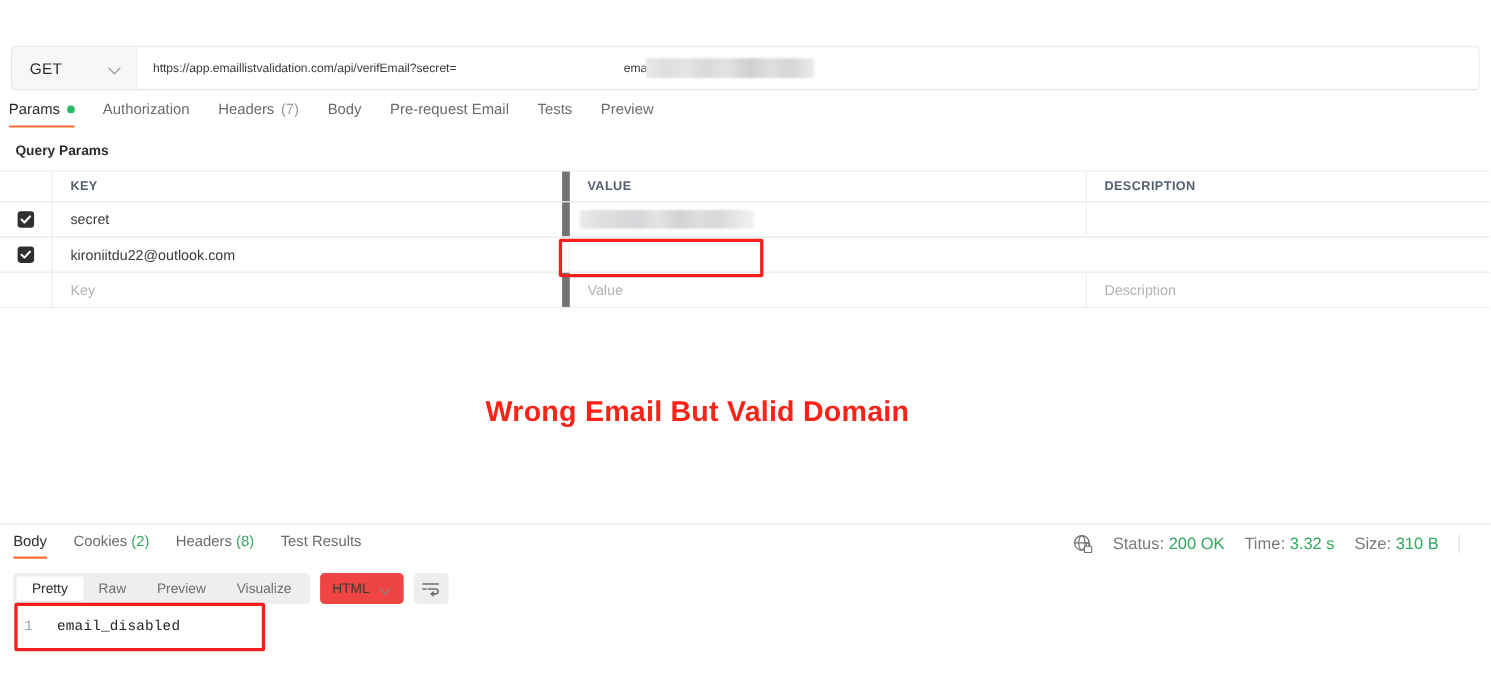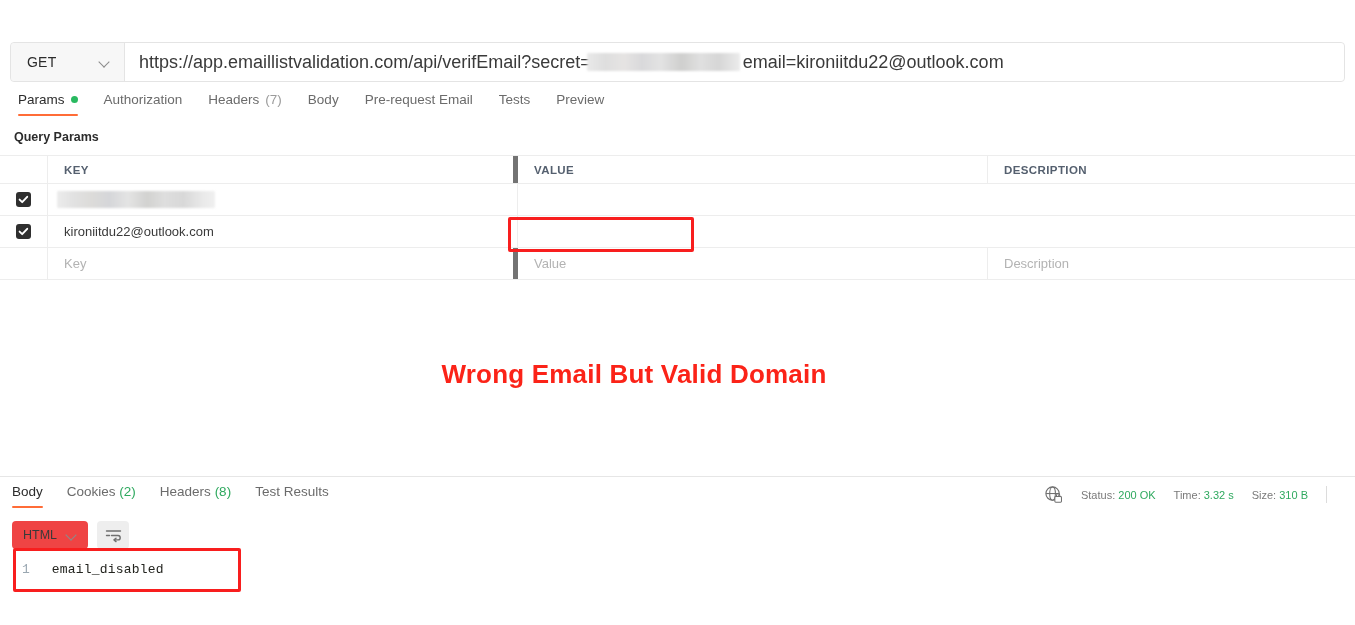--- a/index.html
+++ b/index.html
@@ -38,34 +38,34 @@
     border-right: 1.4px solid #8b8b8b; border-bottom: 1.4px solid #8b8b8b;
     transform: rotate(45deg);
   }
   .url-input-wrap {
     flex: 1; display: flex; align-items: center;
     padding: 0 14px; background: #ffffff;
     border-radius: 0 4px 4px 0;
     position: relative; overflow: hidden;
     cursor: text;
   }
-  .url-text { font-size: 18px; color: #3a3a3a; white-space: nowrap; }
+  .url-text { font-size: 11px; color: #3a3a3a; white-space: nowrap; }
   .redact-url {
     position: absolute; left: 462px; top: 10px;
     width: 153px; height: 18px;
     background: linear-gradient(90deg,#e9e9e9 0%,#dedede 12%,#e6e4e3 24%,#d9d9db 36%,#e3e3e3 48%,#cfcfce 62%,#e0e0e0 74%,#d6d6d6 86%,#ececec 100%);
     filter: blur(1.1px);
     border-radius: 1px;
   }
 
   
   .req-tabs {
     position: absolute; left: 0; top: 60px;
     width: 1355px; height: 30px;
-    display: flex; align-items: flex-start; padding-left: 18px;
+    display: flex; align-items: flex-start; padding-left: 8px;
   }
   .rtab {
     position: relative; font-size: 13.5px; color: #6b6b6b;
     padding: 0 13px 9px 13px; cursor: pointer; white-space: nowrap;
     display: flex; align-items: center; gap: 6px;
   }
   .rtab:first-child { padding-left: 0; }
   .rtab.active { color: #2c2c2c; }
   .rtab.active::after {
     content: ""; position: absolute; left: 0; right: 13px; bottom: 0;
@@ -87,21 +87,21 @@
     border-bottom: 1px solid #ededed; border-top: 1px solid #ededed;
     margin-top: -1px;
   }
   .prow.head { height: 29px; background: #fff; }
   .c-check {
     width: 48px; height: 100%;
     display: flex; align-items: center; justify-content: center;
     border-right: 1px solid #ededed;
   }
   .c-key { width: 470px; height: 100%; display: flex; align-items: center;
-           padding-left: 16px; border-right: 5px solid #737373; }
+           padding-left: 16px; border-right: 7px solid #737373; }
   .c-val { width: 470px; height: 100%; display: flex; align-items: center;
            padding-left: 16px; border-right: 1px solid #ededed; position: relative; }
   .c-desc { flex: 1; height: 100%; display: flex; align-items: center; padding-left: 16px; }
   .colhead { font-size: 11.5px; font-weight: bold; color: #55606f; letter-spacing: .4px; }
   .cell-text { font-size: 13px; color: #3a3a3a; }
   .cell-ph { font-size: 13px; color: #b3b3b3; }
   .cbx {
     width: 15px; height: 15px; border-radius: 3px; background: #2f2f2f;
     display: flex; align-items: center; justify-content: center; cursor: pointer;
   }
@@ -146,21 +146,21 @@
   .rstab.active { color: #2c2c2c; }
   .rstab.active::after {
     content:""; position:absolute; left:0; right:12px; bottom:0;
     height:2px; background:#ff6c37; border-radius:2px;
   }
   .cnt-green { color: #2fa95f; }
 
   .status-bar {
     position: absolute; right: 16px; top: 453px;
     display: flex; align-items: center; gap: 18px;
-    font-size: 11px; color: #7a7a7a;
+    font-size: 15px; color: #7a7a7a;
   }
   .status-bar .val { color: #2fa95f; }
   .globe-lock { width: 19px; height: 19px; display:block; }
   .st-divider { width:1px; height:17px; background:#dcdcdc; }
 
   
   .pretty-bar {
     position: absolute; left: 12px; top: 489px;
     display: flex; align-items: center; gap: 9px;
   }
@@ -262,20 +262,23 @@
       </div>
     </div>
 
     <div class="prow">
       <div class="c-check">
         <span class="cbx">
           <svg width="11" height="11" viewBox="0 0 11 11" aria-hidden="true">
             <path d="M1.6 5.6 L4.2 8.2 L9.2 2.8" fill="none" stroke="#ffffff" stroke-width="1.9" stroke-linecap="round" stroke-linejoin="round"></path>
           </svg>
         </span>
+      </div>
+      <div class="c-key">
+        <span class="cell-text">secret</span>
       </div>
       <div class="c-val">
         <span class="redact-secret"></span>
       </div>
       <div class="c-desc"></div>
     </div>
 
     <div class="prow">
       <div class="c-check">
         <span class="cbx">
@@ -346,20 +349,34 @@
       <span class="val">3.32 s</span>
     </span>
     <span>
       <span>Size:</span>
       <span class="val">310 B</span>
     </span>
     <span class="st-divider"></span>
   </div>
 
   <div class="pretty-bar">
+    <div class="seg-group">
+      <div class="seg active">
+        <span>Pretty</span>
+      </div>
+      <div class="seg">
+        <span>Raw</span>
+      </div>
+      <div class="seg">
+        <span>Preview</span>
+      </div>
+      <div class="seg">
+        <span>Visualize</span>
+      </div>
+    </div>
 
     <div class="lang-select">
       <span>HTML</span>
       <span class="chev"></span>
     </div>
 
     <div class="wrap-btn">
       <svg width="17" height="15" viewBox="0 0 17 15" aria-hidden="true">
         <path d="M1.5 3 H15.5" stroke="#6f6f6f" stroke-width="1.4" fill="none" stroke-linecap="round"></path>
         <path d="M1.5 7.5 H4.5" stroke="#6f6f6f" stroke-width="1.4" fill="none" stroke-linecap="round"></path>

